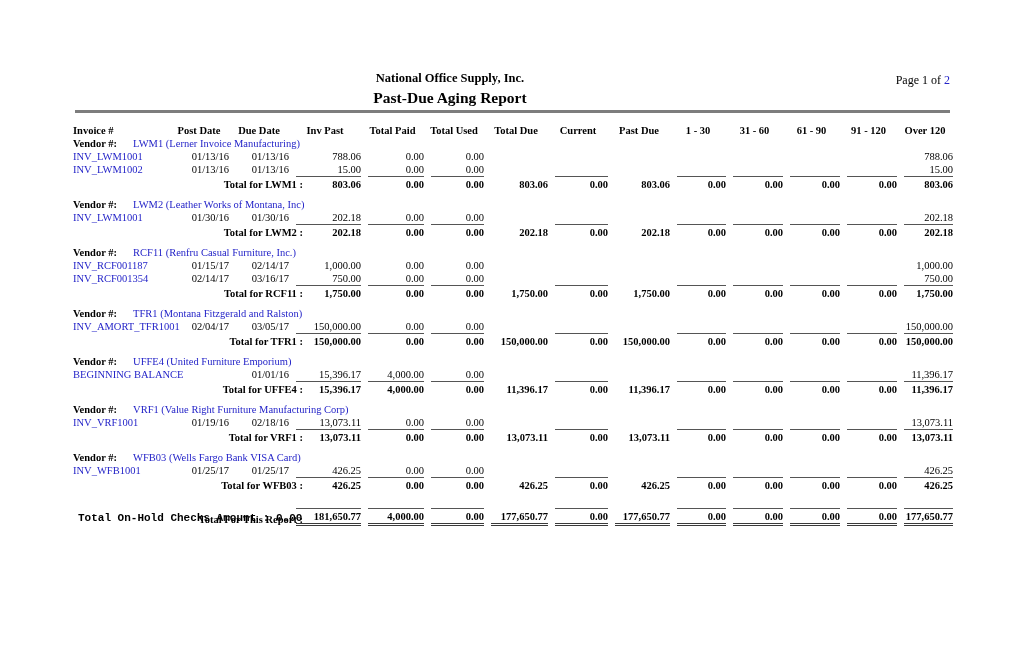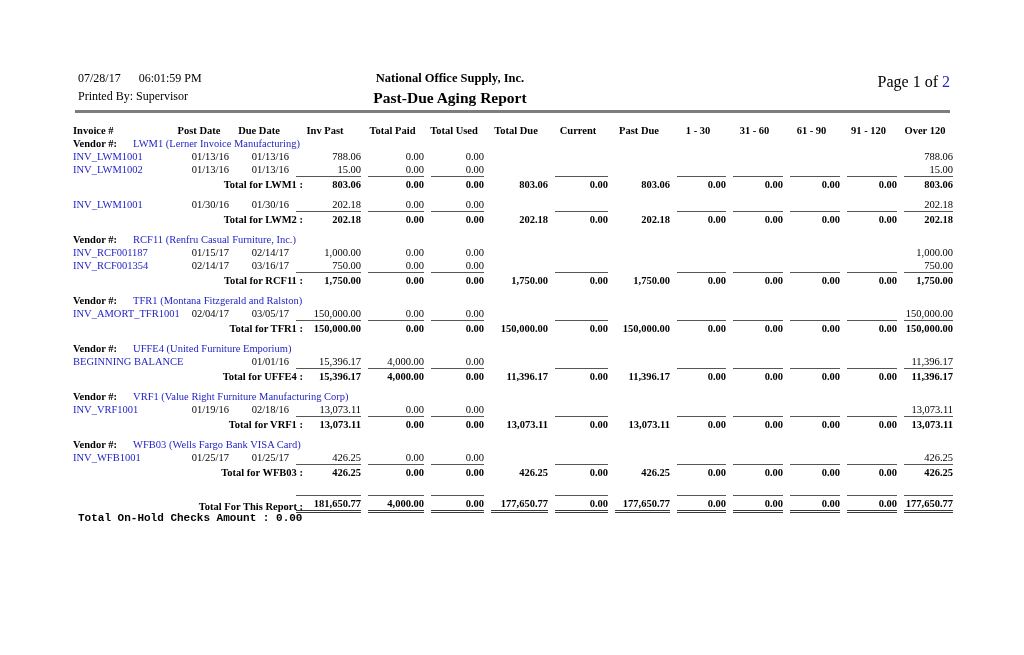--- a/index.html
+++ b/index.html
@@ -5,21 +5,21 @@
   html,body{margin:0;padding:0;background:#fff;}
   body{width:1024px;height:655px;font-family:"Liberation Serif",serif;color:#000;}
   .page{position:relative;width:1024px;height:655px;background:#fff;overflow:hidden;}
 
   
   .hdr-left{position:absolute;left:78px;top:69px;font-size:12px;line-height:18px;}
   .hdr-left .time{margin-left:18px;}
   .hdr-center{position:absolute;left:0;top:71px;width:900px;text-align:center;}
   .company{font-size:12.5px;font-weight:bold;}
   .report-title{font-size:15.5px;font-weight:bold;margin-top:3px;}
-  .hdr-right{position:absolute;right:74px;top:73px;font-size:16px;}
+  .hdr-right{position:absolute;right:74px;top:73px;font-size:12px;}
   .hdr-rule{position:absolute;left:75px;top:110px;width:875px;height:3px;background:#7d7d7d;}
 
   
   table.rep{position:absolute;left:73px;top:124px;width:880px;border-collapse:separate;border-spacing:0;table-layout:fixed;font-size:10.5px;}
   table.rep td,table.rep th{padding:0;height:13px;line-height:13px;white-space:nowrap;overflow:visible;vertical-align:bottom;}
   th{font-weight:bold;text-align:center;}
   th:first-child{text-align:left;}
   th span{}
   td.num,td.date{text-align:right;}
   .lnk{color:#2424c8;}
@@ -35,26 +35,20 @@
   tr.sp2 td{height:16px;line-height:16px;}
 
   
   .footer{position:absolute;left:78px;top:512px;font-size:11px;font-weight:bold;font-family:Liberation Mono, monospace;}
 </style>
 </head>
 <body>
 
 <div class="page">
 
-  <div class="hdr-left">
-    <div>
-      <span>07/28/17</span><span class="time">06:01:59 PM</span>
-    </div>
-    <div>Printed By: Supervisor</div>
-  </div>
 
   <div class="hdr-center">
     <div class="company">National Office Supply, Inc.</div>
     <div class="report-title">Past-Due Aging Report</div>
   </div>
 
   <div class="hdr-right">
     <span>Page 1 of </span><span class="lnk">2</span>
   </div>
 
@@ -164,20 +158,23 @@
             <div class="ruled">0.00</div>
           </td>
           <td>
             <div class="ruled">803.06</div>
           </td>
         </tr>
         <tr class="sp">
           <td colspan="14"></td>
         </tr>
         <tr>
+          <td colspan="14"><span class="vlbl">Vendor #:</span><span class="lnk vname">LWM2 (Leather Works of Montana, Inc)</span></td>
+        </tr>
+        <tr>
           <td><span class="lnk">INV_LWM1001</span></td>
           <td class="date">01/30/16</td>
           <td class="date">01/30/16</td>
           <td class="num">202.18</td>
           <td class="num">0.00</td>
           <td class="num">0.00</td>
           <td class="num"></td>
           <td class="num"></td>
           <td class="num"></td>
           <td class="num"></td>

